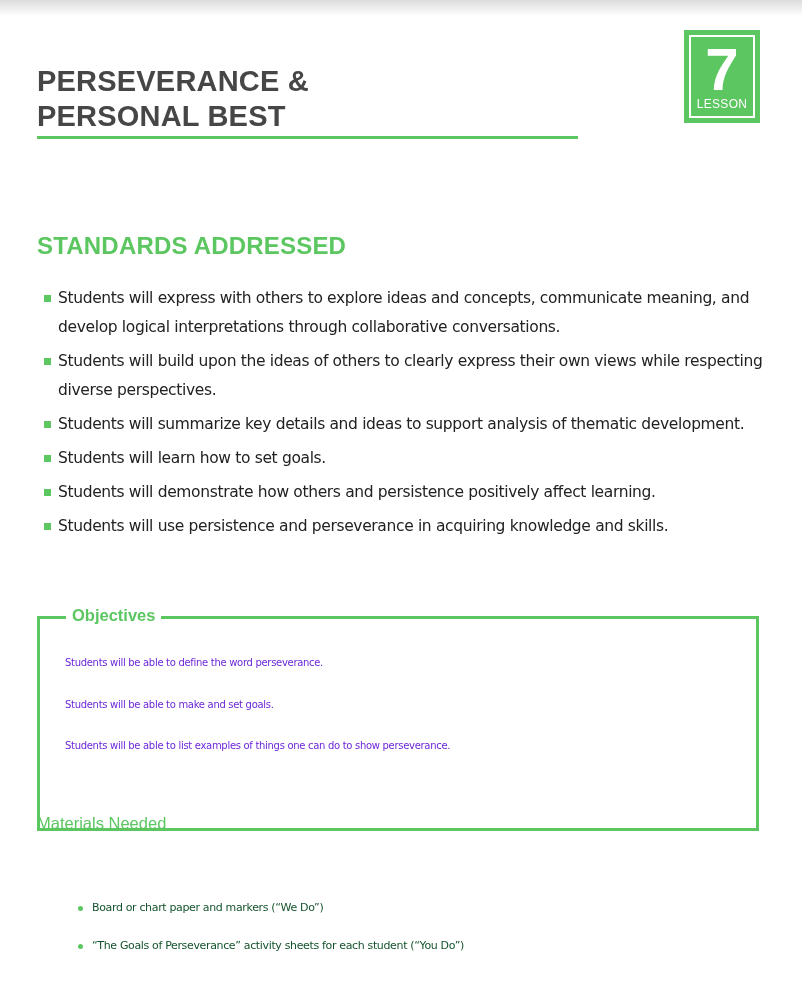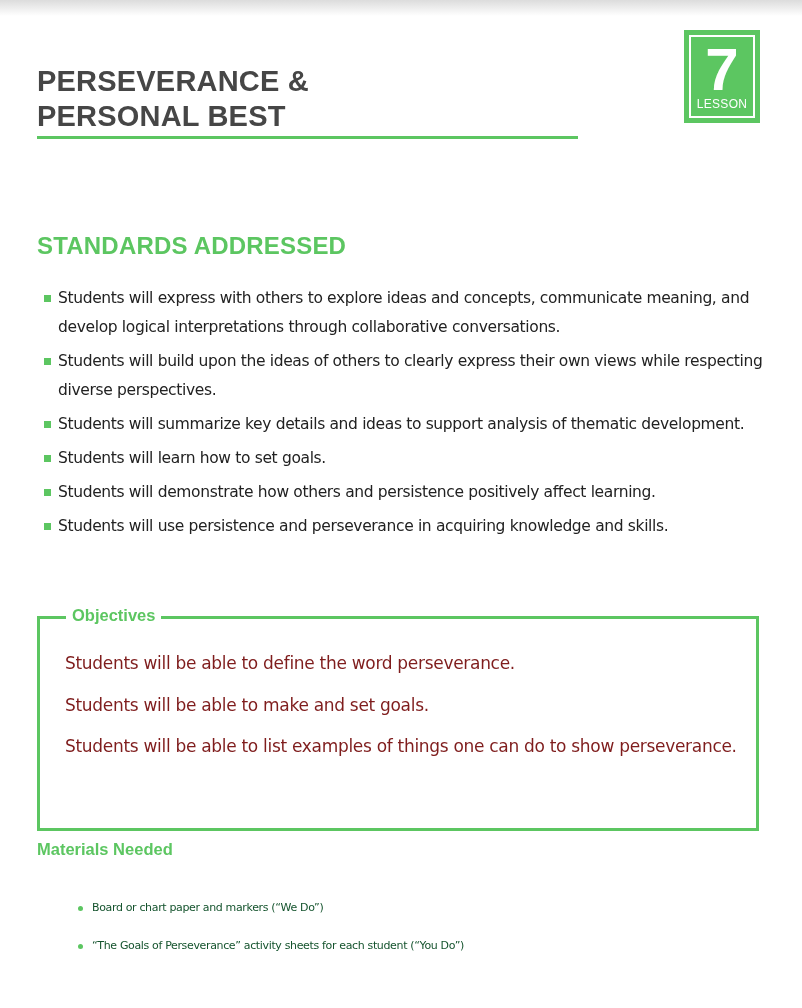--- a/index.html
+++ b/index.html
@@ -49,26 +49,26 @@
 
   .objectives-box {
     position:absolute; left:37px; top:616px; width:722px; height:215px;
     border:3px solid #5cc661; box-sizing:border-box;
   }
   .objectives-legend {
     position:absolute; left:26px; top:-13px; background:#fff; padding:0 6px;
     font-weight:bold; font-size:16.5px; color:#5cc661;
   }
   .objectives-list { position:absolute; left:25px; top:34px; margin:0; padding:0; list-style:none;
-    font-family:"DejaVu Sans", sans-serif; font-size:17px; color:#7f1d1d; letter-spacing:-0.3px; }
+    font-family:"DejaVu Sans", sans-serif; font-size:10px; color:#6d28d9; letter-spacing:-0.3px; }
   .objectives-list li { line-height:20px; margin-bottom:21.5px; }
 
   .materials-heading {
-    position:absolute; left:37px; top:840px; margin:0;
-    font-weight:bold; font-size:16.5px; color:#5cc661;
+    position:absolute; left:37px; top:814px; margin:0;
+    font-weight:normal; font-size:16.5px; color:#5cc661;
   }
   .materials-list {
     position:absolute; left:62px; top:881px; margin:16px; padding:0; list-style:none;
     font-family:"DejaVu Sans", sans-serif; font-size:11px; color:#14532d; letter-spacing:-0.35px;
   }
   .materials-list li { position:relative; padding-left:14px; line-height:22px; margin-bottom:16px; }
   .dot { position:absolute; left:0; top:9px; width:5px; height:5px; border-radius:50%; background:#5cc661; }
 </style>
 </head>
 <body>

